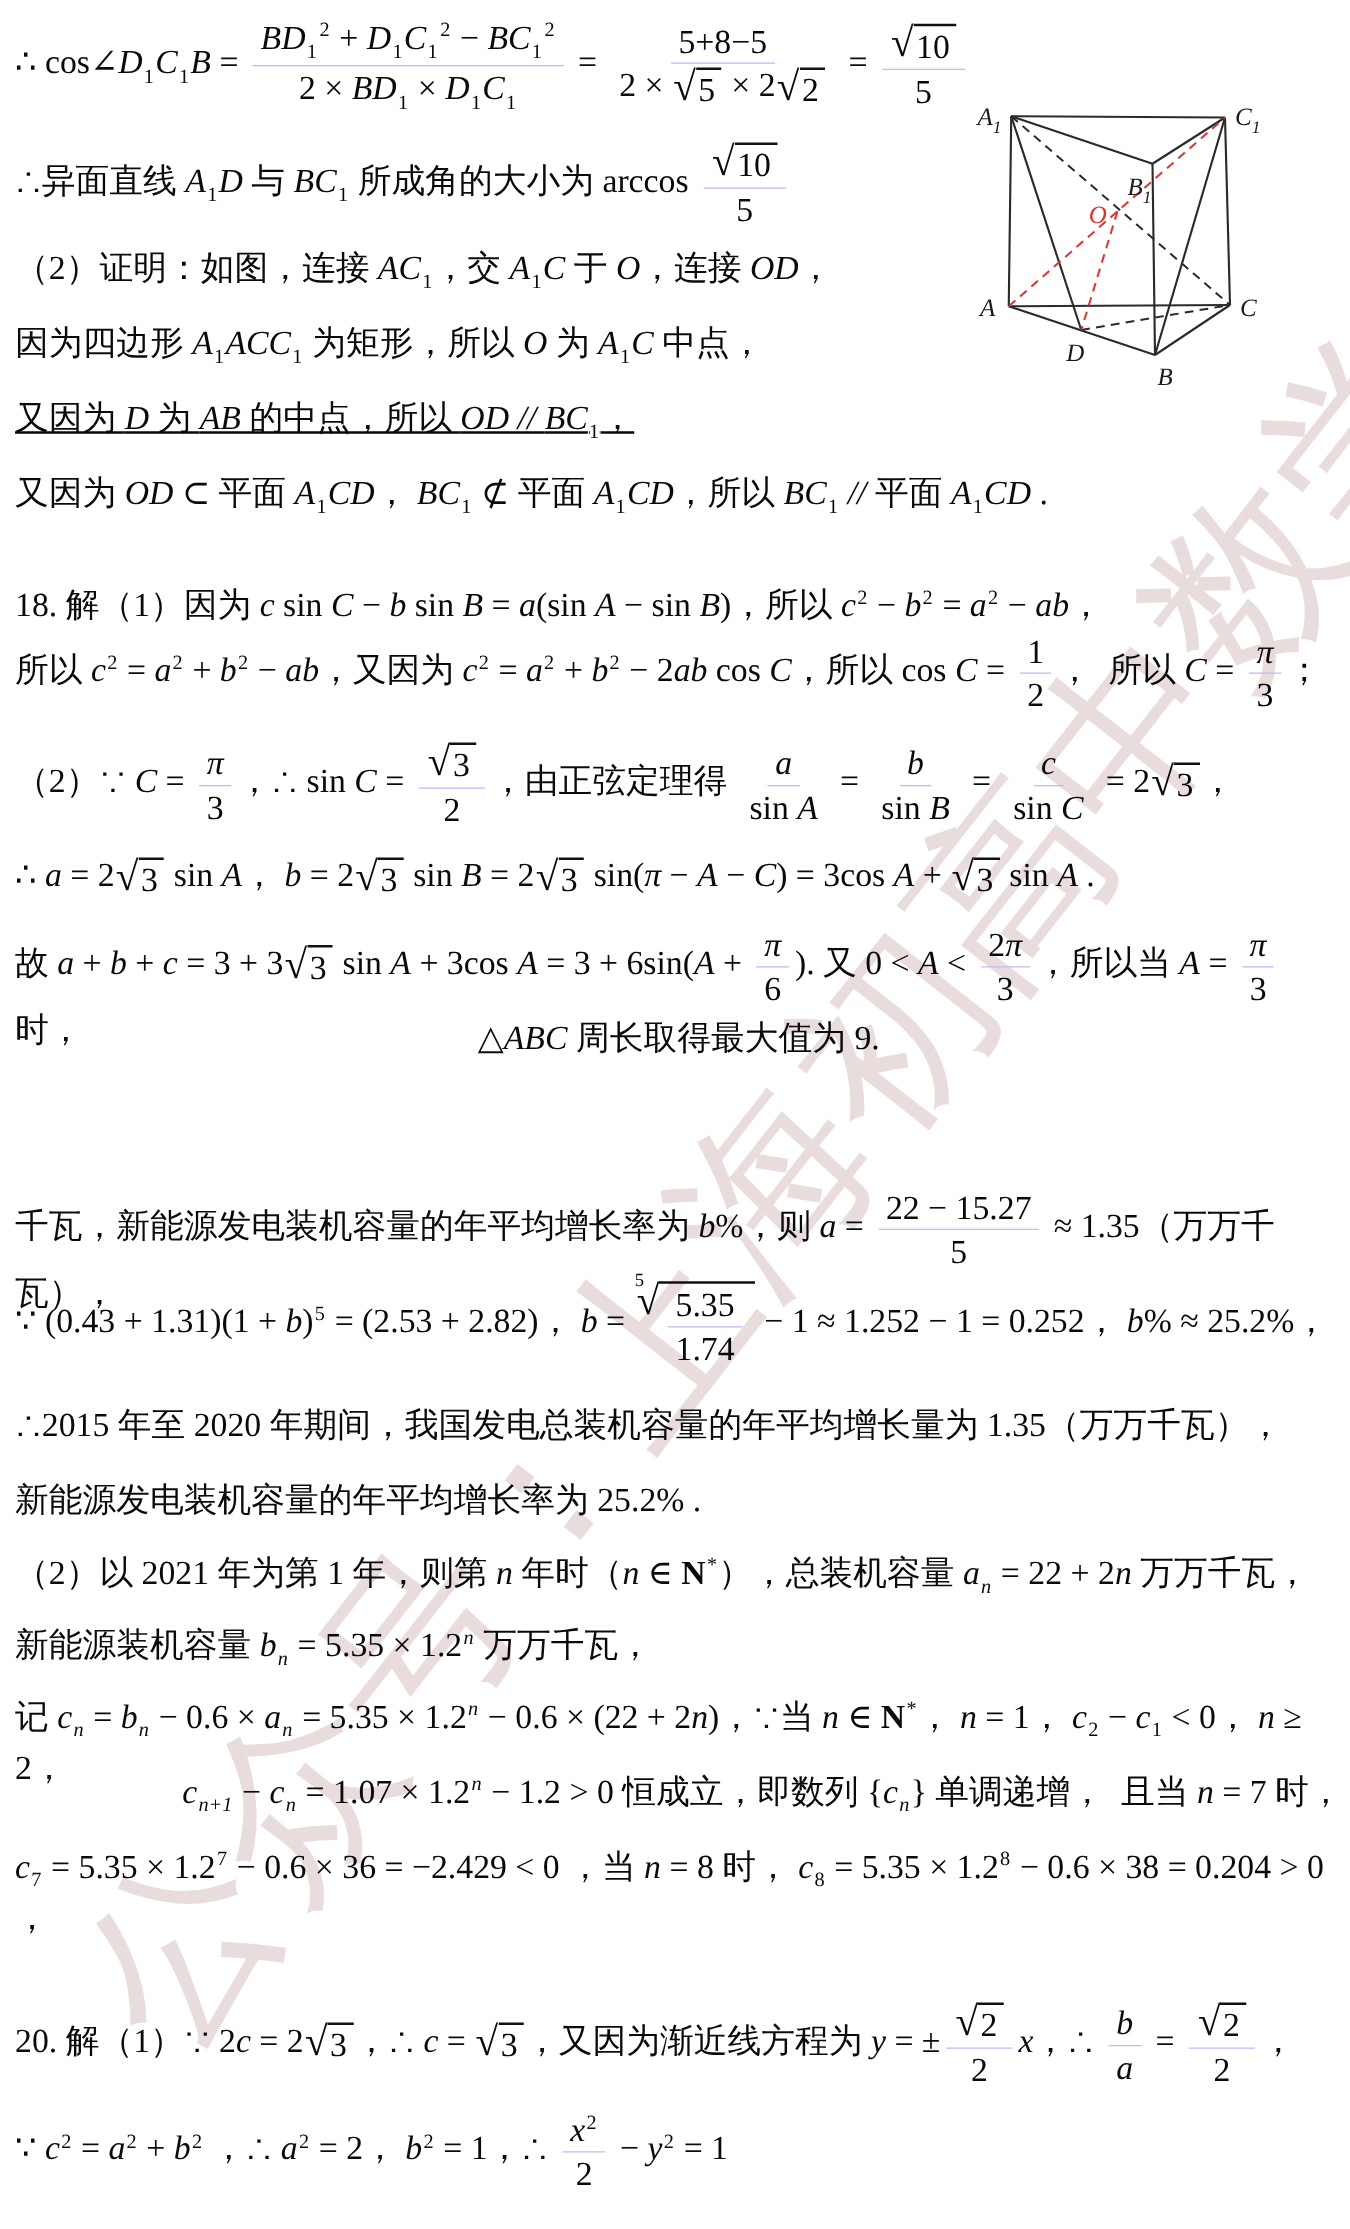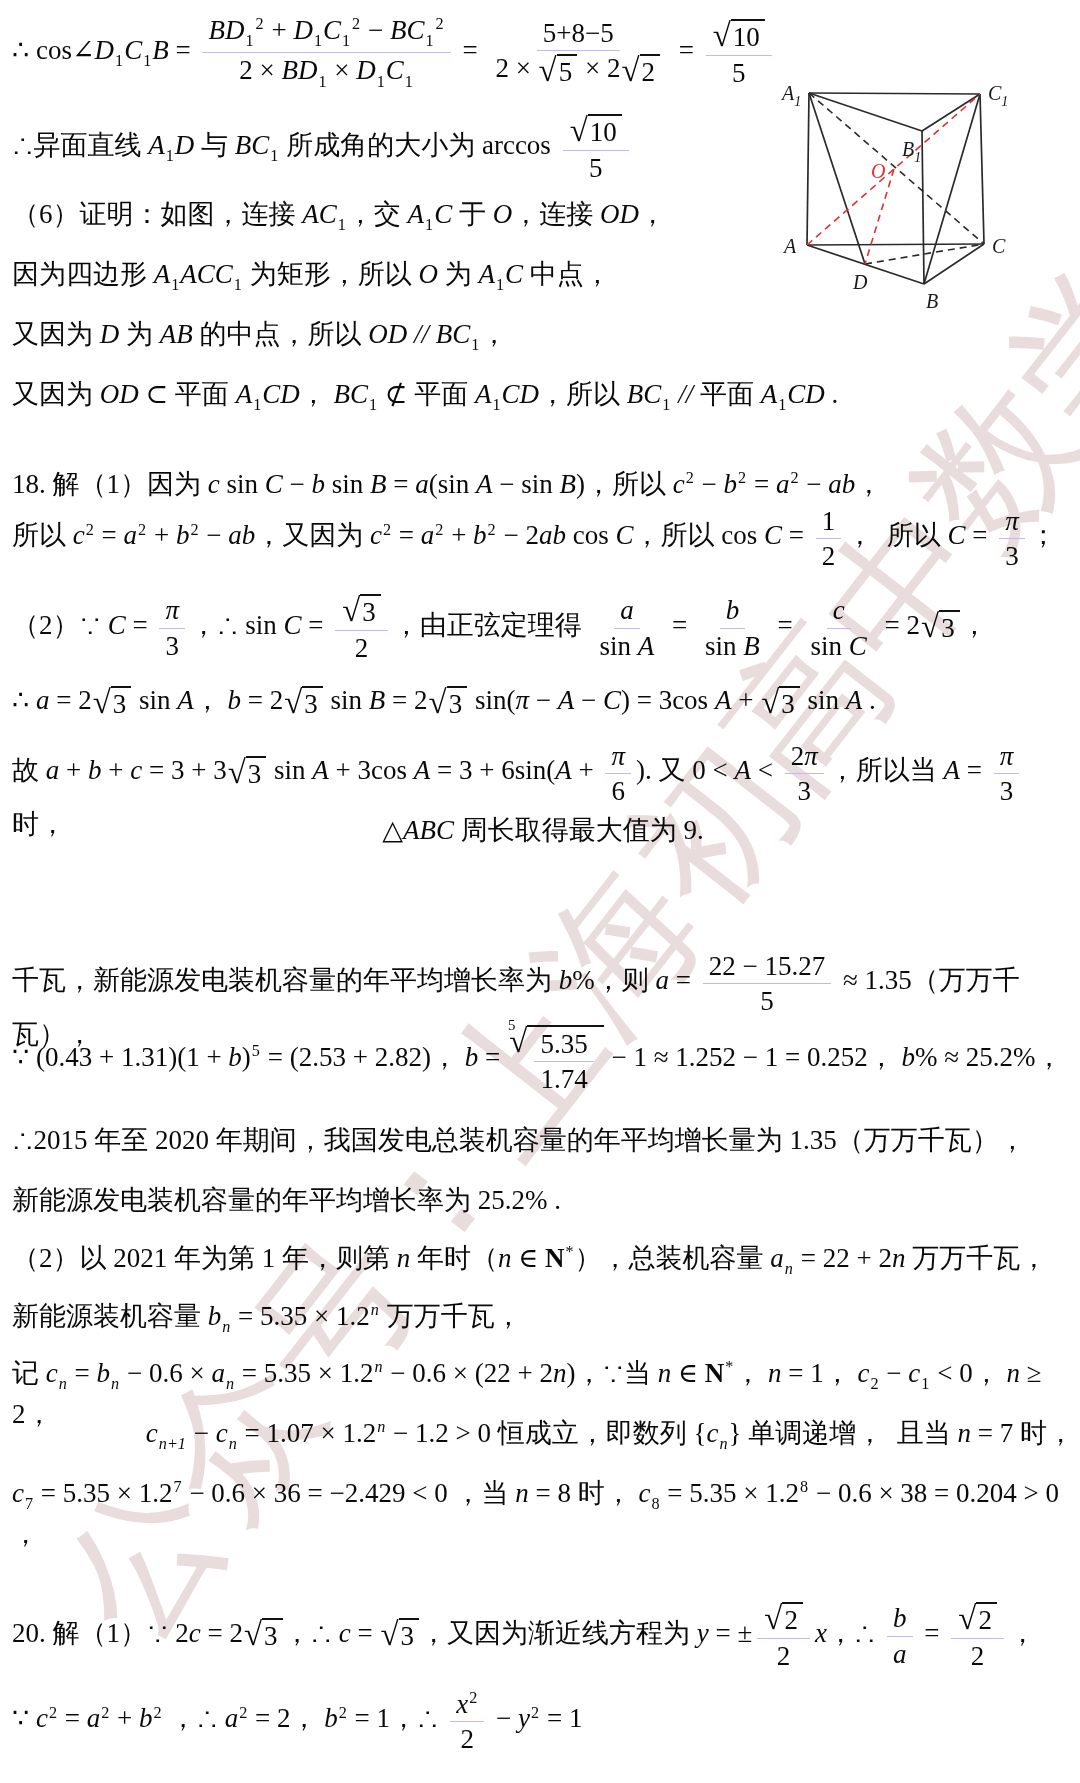--- a/index.html
+++ b/index.html
@@ -44,36 +44,36 @@
     vertical-align:middle;margin:0 5px;text-align:center;line-height:1.12;
   }
   .fr .nu{border-bottom:1px solid #c4b5fd;padding:1px 6px 2px;}
   .fr .de{padding:2px 6px 0;}
   .rad{display:inline-flex;align-items:flex-start;margin:0 1px;vertical-align:middle;line-height:1.15;}
   .rsign{font-size:1.22em;line-height:1;}
   .rbar{border-top:2px solid #111;padding:1px 5px 0 2px;line-height:1.15;}
   .ridx{font-size:0.55em;margin-right:-0.40em;transform:translateY(-0.55em);}
   .figure{position:absolute;left:752px;top:56px;z-index:1;}
   
-  .l0{top:14px;}  .l1{top:112px;} .l2{top:196px;} .l3{top:256px;} .l4{top:316px;}
+  .l0{top:14px;}  .l1{top:112px;} .l2{top:196px;} .l3{top:256px;} .l4{top:316px;text-decoration:underline;}
   .l5{top:376px;} .l6{top:466px;} .l7{top:505px;} .l8{top:592px;} .l9{top:682px;}
   .l10{top:740px;} .l11{top:812px;text-align:center;} .l12{top:903px;} .l13{top:950px;} .l14{top:1025px;}
   .l15{top:1122px;} .l16{top:1182px;} .l17{top:1240px;} .l18{top:1298px;} .l19{top:1355px;}
   .l20{top:1415px;text-align:right;} .l21{top:1475px;} .l22{top:1540px;} .l23{top:1600px;} .l24{top:1688px;}
 </style>
 </head>
 <body>
 
 <div class="page">
 
   <div class="watermark">公众号：上海初高中数学</div>
 
   <div class="line l0"><span class="tx">∴ cos∠</span><span class="it">D</span><span class="sb">1</span><span class="it">C</span><span class="sb">1</span><span class="it">B</span><span class="tx"> = </span><span class="fr"><span class="nu"><span class="it">BD</span><span class="sb">1</span><span class="sp2">2</span><span class="tx"> + </span><span class="it">D</span><span class="sb">1</span><span class="it">C</span><span class="sb">1</span><span class="sp2">2</span><span class="tx"> − </span><span class="it">BC</span><span class="sb">1</span><span class="sp2">2</span></span><span class="de"><span class="tx">2 × </span><span class="it">BD</span><span class="sb">1</span><span class="tx"> × </span><span class="it">D</span><span class="sb">1</span><span class="it">C</span><span class="sb">1</span></span></span><span class="tx"> = </span><span class="fr"><span class="nu"><span class="tx">5+8−5</span></span><span class="de"><span class="tx">2 × </span><span class="rad"><span class="rsign">√</span><span class="rbar"><span class="tx">5</span></span></span><span class="tx"> × 2</span><span class="rad"><span class="rsign">√</span><span class="rbar"><span class="tx">2</span></span></span></span></span><span class="tx"> = </span><span class="fr"><span class="nu"><span class="rad"><span class="rsign">√</span><span class="rbar"><span class="tx">10</span></span></span></span><span class="de"><span class="tx">5</span></span></span></div>
   <div class="line l1"><span class="tx">∴异面直线 </span><span class="it">A</span><span class="sb">1</span><span class="it">D</span><span class="tx"> 与 </span><span class="it">BC</span><span class="sb">1</span><span class="tx"> 所成角的大小为 arccos </span><span class="fr"><span class="nu"><span class="rad"><span class="rsign">√</span><span class="rbar"><span class="tx">10</span></span></span></span><span class="de"><span class="tx">5</span></span></span></div>
-  <div class="line l2"><span class="tx">（6）证明：如图，连接 </span><span class="it">AC</span><span class="sb">1</span><span class="tx">，交 </span><span class="it">A</span><span class="sb">1</span><span class="it">C</span><span class="tx"> 于 </span><span class="it">O</span><span class="tx">，连接 </span><span class="it">OD</span><span class="tx">，</span></div>
+  <div class="line l2"><span class="tx">（2）证明：如图，连接 </span><span class="it">AC</span><span class="sb">1</span><span class="tx">，交 </span><span class="it">A</span><span class="sb">1</span><span class="it">C</span><span class="tx"> 于 </span><span class="it">O</span><span class="tx">，连接 </span><span class="it">OD</span><span class="tx">，</span></div>
   <div class="line l3"><span class="tx">因为四边形 </span><span class="it">A</span><span class="sb">1</span><span class="it">ACC</span><span class="sb">1</span><span class="tx"> 为矩形，所以 </span><span class="it">O</span><span class="tx"> 为 </span><span class="it">A</span><span class="sb">1</span><span class="it">C</span><span class="tx"> 中点，</span></div>
   <div class="line l4"><span class="tx">又因为 </span><span class="it">D</span><span class="tx"> 为 </span><span class="it">AB</span><span class="tx"> 的中点，所以 </span><span class="it">OD</span><span class="it"> // </span><span class="it">BC</span><span class="sb">1</span><span class="tx">，</span></div>
   <div class="line l5"><span class="tx">又因为 </span><span class="it">OD</span><span class="tx"> ⊂ 平面 </span><span class="it">A</span><span class="sb">1</span><span class="it">CD</span><span class="tx">， </span><span class="it">BC</span><span class="sb">1</span><span class="tx"> ⊄ 平面 </span><span class="it">A</span><span class="sb">1</span><span class="it">CD</span><span class="tx">，所以 </span><span class="it">BC</span><span class="sb">1</span><span class="it"> // </span><span class="tx">平面 </span><span class="it">A</span><span class="sb">1</span><span class="it">CD</span><span class="tx"> .</span></div>
   <div class="line l6"><span class="tx">18. 解（1）因为 </span><span class="it">c</span><span class="tx"> sin </span><span class="it">C</span><span class="tx"> − </span><span class="it">b</span><span class="tx"> sin </span><span class="it">B</span><span class="tx"> = </span><span class="it">a</span><span class="tx">(sin </span><span class="it">A</span><span class="tx"> − sin </span><span class="it">B</span><span class="tx">)，所以 </span><span class="it">c</span><span class="sp2">2</span><span class="tx"> − </span><span class="it">b</span><span class="sp2">2</span><span class="tx"> = </span><span class="it">a</span><span class="sp2">2</span><span class="tx"> − </span><span class="it">ab</span><span class="tx">，</span></div>
   <div class="line l7"><span class="tx">所以 </span><span class="it">c</span><span class="sp2">2</span><span class="tx"> = </span><span class="it">a</span><span class="sp2">2</span><span class="tx"> + </span><span class="it">b</span><span class="sp2">2</span><span class="tx"> − </span><span class="it">ab</span><span class="tx">，又因为 </span><span class="it">c</span><span class="sp2">2</span><span class="tx"> = </span><span class="it">a</span><span class="sp2">2</span><span class="tx"> + </span><span class="it">b</span><span class="sp2">2</span><span class="tx"> − 2</span><span class="it">ab</span><span class="tx"> cos </span><span class="it">C</span><span class="tx">，所以 cos </span><span class="it">C</span><span class="tx"> = </span><span class="fr"><span class="nu"><span class="tx">1</span></span><span class="de"><span class="tx">2</span></span></span><span class="tx">，  所以 </span><span class="it">C</span><span class="tx"> = </span><span class="fr"><span class="nu"><span class="it">π</span></span><span class="de"><span class="tx">3</span></span></span><span class="tx">；</span></div>
   <div class="line l8"><span class="tx">（2）∵ </span><span class="it">C</span><span class="tx"> = </span><span class="fr"><span class="nu"><span class="it">π</span></span><span class="de"><span class="tx">3</span></span></span><span class="tx">，∴ sin </span><span class="it">C</span><span class="tx"> = </span><span class="fr"><span class="nu"><span class="rad"><span class="rsign">√</span><span class="rbar"><span class="tx">3</span></span></span></span><span class="de"><span class="tx">2</span></span></span><span class="tx">，由正弦定理得 </span><span class="fr"><span class="nu"><span class="it">a</span></span><span class="de"><span class="tx">sin </span><span class="it">A</span></span></span><span class="tx"> = </span><span class="fr"><span class="nu"><span class="it">b</span></span><span class="de"><span class="tx">sin </span><span class="it">B</span></span></span><span class="tx"> = </span><span class="fr"><span class="nu"><span class="it">c</span></span><span class="de"><span class="tx">sin </span><span class="it">C</span></span></span><span class="tx"> = 2</span><span class="rad"><span class="rsign">√</span><span class="rbar"><span class="tx">3</span></span></span><span class="tx">，</span></div>
   <div class="line l9"><span class="tx">∴ </span><span class="it">a</span><span class="tx"> = 2</span><span class="rad"><span class="rsign">√</span><span class="rbar"><span class="tx">3</span></span></span><span class="tx"> sin </span><span class="it">A</span><span class="tx">， </span><span class="it">b</span><span class="tx"> = 2</span><span class="rad"><span class="rsign">√</span><span class="rbar"><span class="tx">3</span></span></span><span class="tx"> sin </span><span class="it">B</span><span class="tx"> = 2</span><span class="rad"><span class="rsign">√</span><span class="rbar"><span class="tx">3</span></span></span><span class="tx"> sin(</span><span class="it">π</span><span class="tx"> − </span><span class="it">A</span><span class="tx"> − </span><span class="it">C</span><span class="tx">) = 3cos </span><span class="it">A</span><span class="tx"> + </span><span class="rad"><span class="rsign">√</span><span class="rbar"><span class="tx">3</span></span></span><span class="tx"> sin </span><span class="it">A</span><span class="tx"> .</span></div>
   <div class="line l10"><span class="tx">故 </span><span class="it">a</span><span class="tx"> + </span><span class="it">b</span><span class="tx"> + </span><span class="it">c</span><span class="tx"> = 3 + 3</span><span class="rad"><span class="rsign">√</span><span class="rbar"><span class="tx">3</span></span></span><span class="tx"> sin </span><span class="it">A</span><span class="tx"> + 3cos </span><span class="it">A</span><span class="tx"> = 3 + 6sin(</span><span class="it">A</span><span class="tx"> + </span><span class="fr"><span class="nu"><span class="it">π</span></span><span class="de"><span class="tx">6</span></span></span><span class="tx">). 又 0 &lt; </span><span class="it">A</span><span class="tx"> &lt; </span><span class="fr"><span class="nu"><span class="tx">2</span><span class="it">π</span></span><span class="de"><span class="tx">3</span></span></span><span class="tx">，所以当 </span><span class="it">A</span><span class="tx"> = </span><span class="fr"><span class="nu"><span class="it">π</span></span><span class="de"><span class="tx">3</span></span></span><span class="tx"> 时，</span></div>
   <div class="line l11"><span class="tx">△</span><span class="it">ABC</span><span class="tx"> 周长取得最大值为 9.</span></div>
   <div class="line l13"><span class="tx">千瓦，新能源发电装机容量的年平均增长率为 </span><span class="it">b</span><span class="tx">%，则 </span><span class="it">a</span><span class="tx"> = </span><span class="fr"><span class="nu"><span class="tx">22 − 15.27</span></span><span class="de"><span class="tx">5</span></span></span><span class="tx"> ≈ 1.35（万万千瓦），</span></div>

